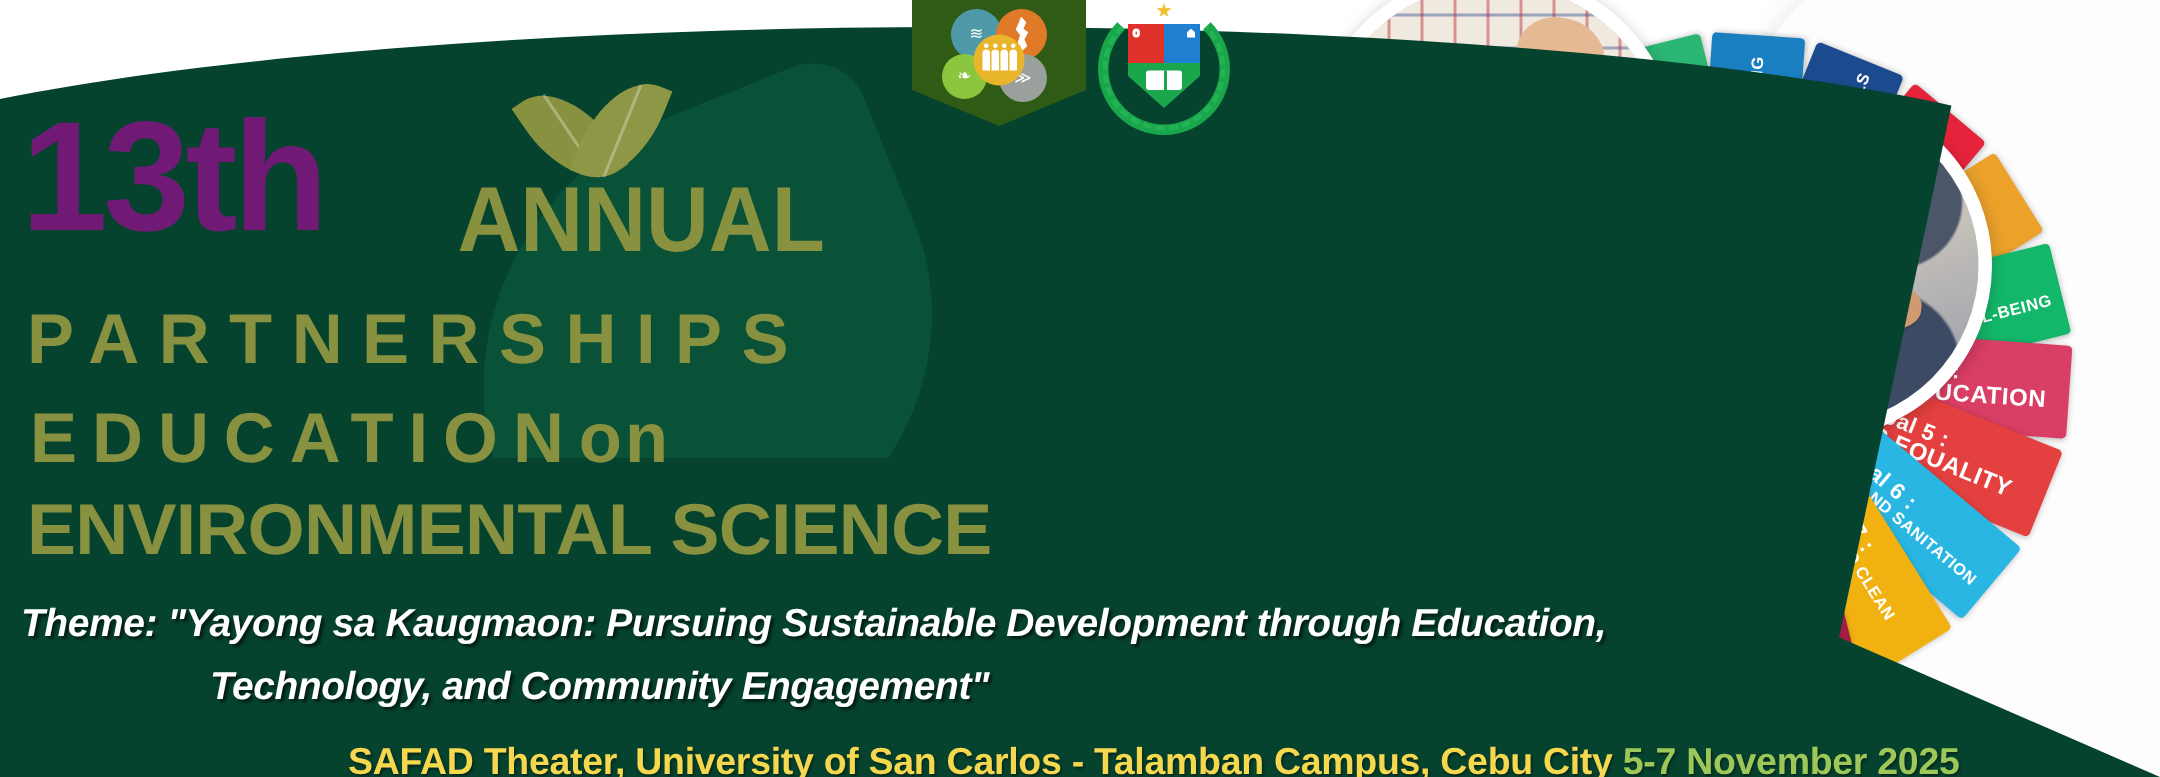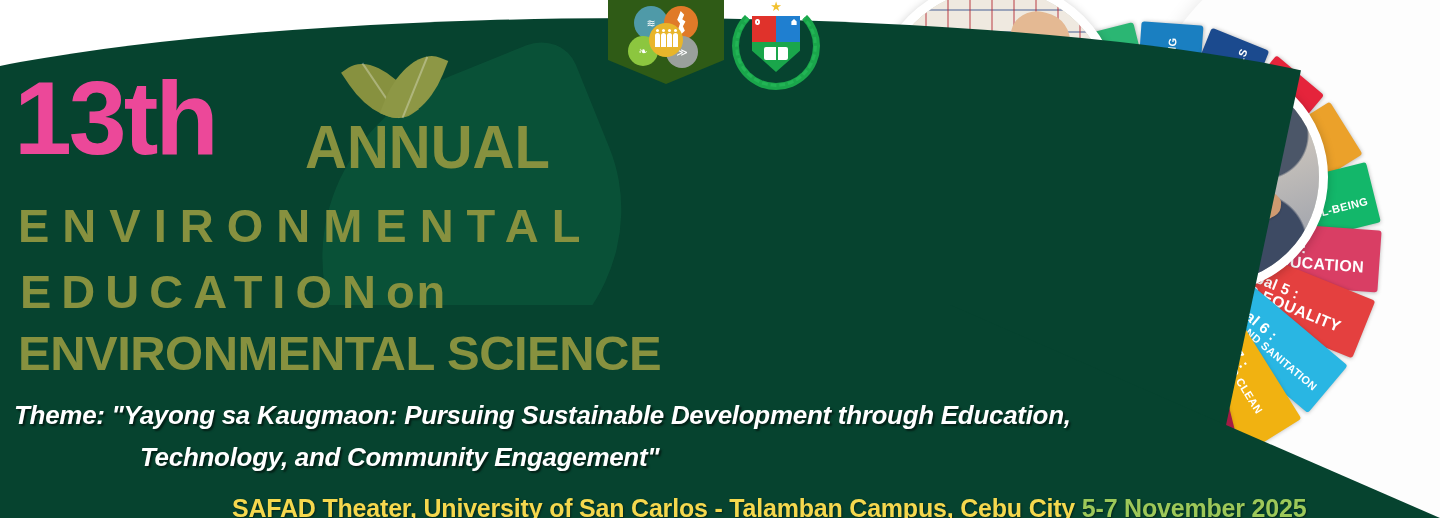--- a/index.html
+++ b/index.html
@@ -274,21 +274,21 @@
     color:#f2c12e; font-size:13px; line-height:1;
   }
 
   
   .title-block { position:absolute; left:0; top:0; width:720px; }
 
   #line-13th {
     position:absolute; left:14px; top:72px;
     font-size:104px; line-height:.9;
     font-weight:bold;
-    color:#ec4899;
+    color:#701a75;
     letter-spacing:-3px;
   }
   #line-annual {
     position:absolute; left:305px; top:118px;
     font-size:58px; line-height:1;
     font-weight:bold;
     color:#87913f;
     letter-spacing:0px;
     transform:scaleY(1.06);
   }
@@ -495,21 +495,21 @@
         <span class="vein"></span>
       </div>
     <div class="leaf r">
         <span class="vein"></span>
       </div>
   </div>
 
   <div class="title-block">
     <div id="line-13th">13th</div>
     <div id="line-annual">ANNUAL</div>
-    <div id="line-international">ENVIRONMENTAL</div>
+    <div id="line-international">PARTNERSHIPS</div>
     <div id="line-conference">
       <span>EDUCATION</span><span class="low">on</span>
     </div>
     <div id="line-envsci">ENVIRONMENTAL SCIENCE</div>
   </div>
 
   <div id="theme-line1">Theme: "Yayong sa Kaugmaon: Pursuing Sustainable Development through Education,</div>
   <div id="theme-line2">Technology, and Community Engagement"</div>
 
   <div id="venue-line">

